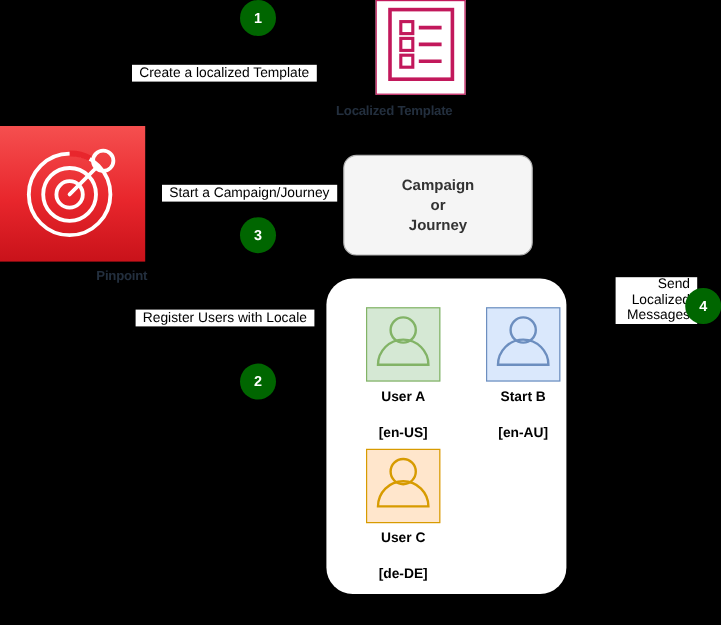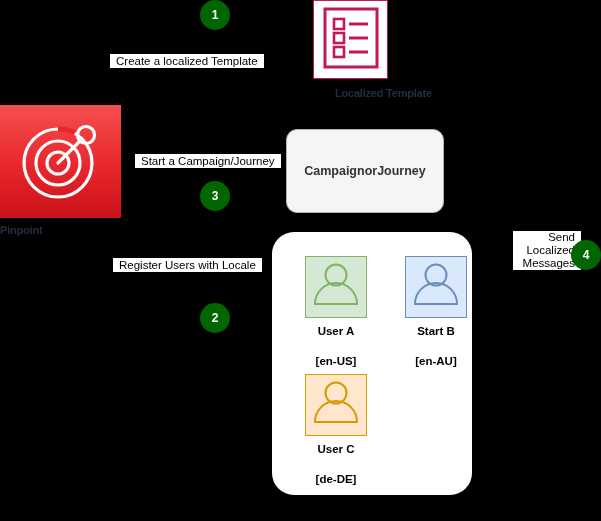--- a/index.html
+++ b/index.html
@@ -33,65 +33,67 @@
     background: linear-gradient(180deg, #f54f4f 0%, #e8262c 55%, #c9121a 100%);
     display: flex;
     align-items: center;
     justify-content: center;
   }
   .pinpoint-label {
     position: absolute;
     left: 0px;
     top: 224px;
     width: 121px;
+    text-align: center;
     font-size: 11px;
     font-weight: bold;
     color: #232f3e;
     letter-spacing: -0.2px;
+    padding-left: 41px;
   }
 
   
   .template-icon {
     position: absolute;
     left: 313px;
     top: 0px;
     width: 75px;
     height: 79px;
     background: #ffffff;
     border: 1.5px solid #c2185b;
     box-sizing: border-box;
     display: flex;
     align-items: center;
     justify-content: center;
   }
   .template-label {
     position: absolute;
-    left: 290px;
+    left: 280px;
     top: 87px;
     width: 142px;
-    text-align: right;
+    text-align: left;
     font-size: 11px;
     font-weight: bold;
     color: #232f3e;
     letter-spacing: -0.2px;
   }
 
   
   .campaign-box {
     position: absolute;
     left: 286px;
     top: 129px;
     width: 158px;
     height: 84px;
     background: #f5f5f5;
     border: 1px solid #b3b3b3;
     border-radius: 11px;
     box-sizing: border-box;
     display: flex;
-    flex-direction: row;
+    flex-direction: column;
     align-items: center;
     justify-content: center;
     font-size: 12.5px;
     font-weight: bold;
     color: #333333;
     line-height: 17px;
   }
 
   
   .users-card {

